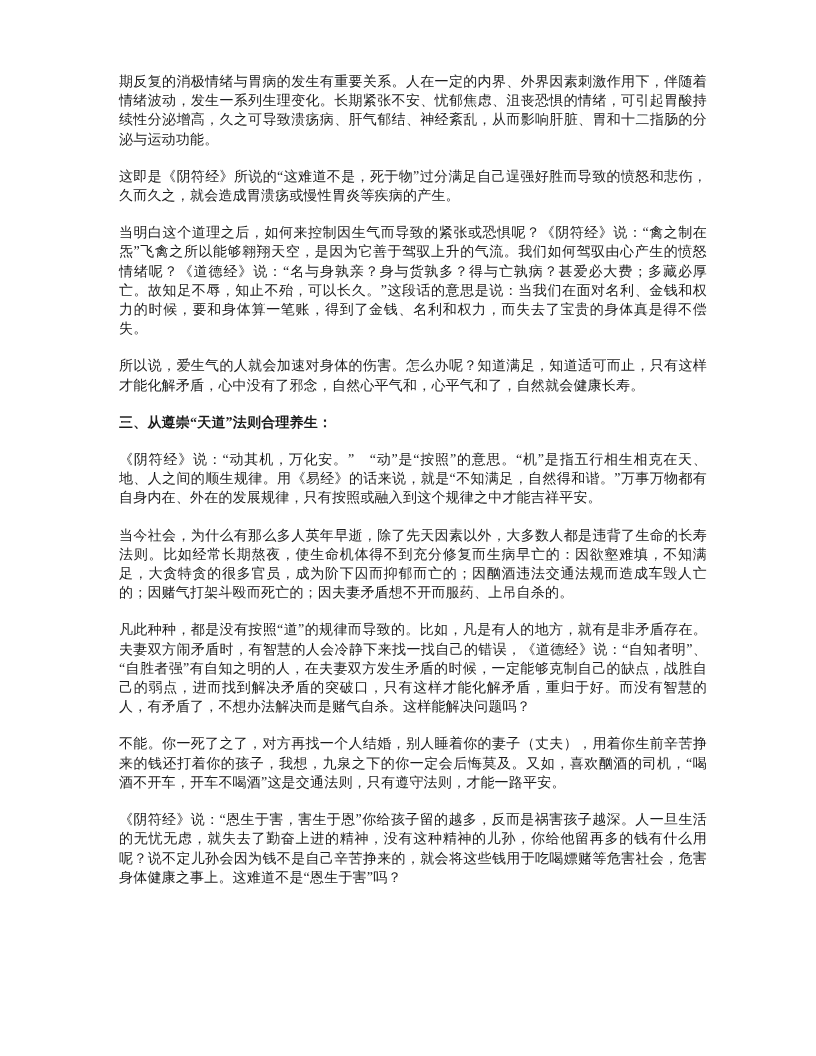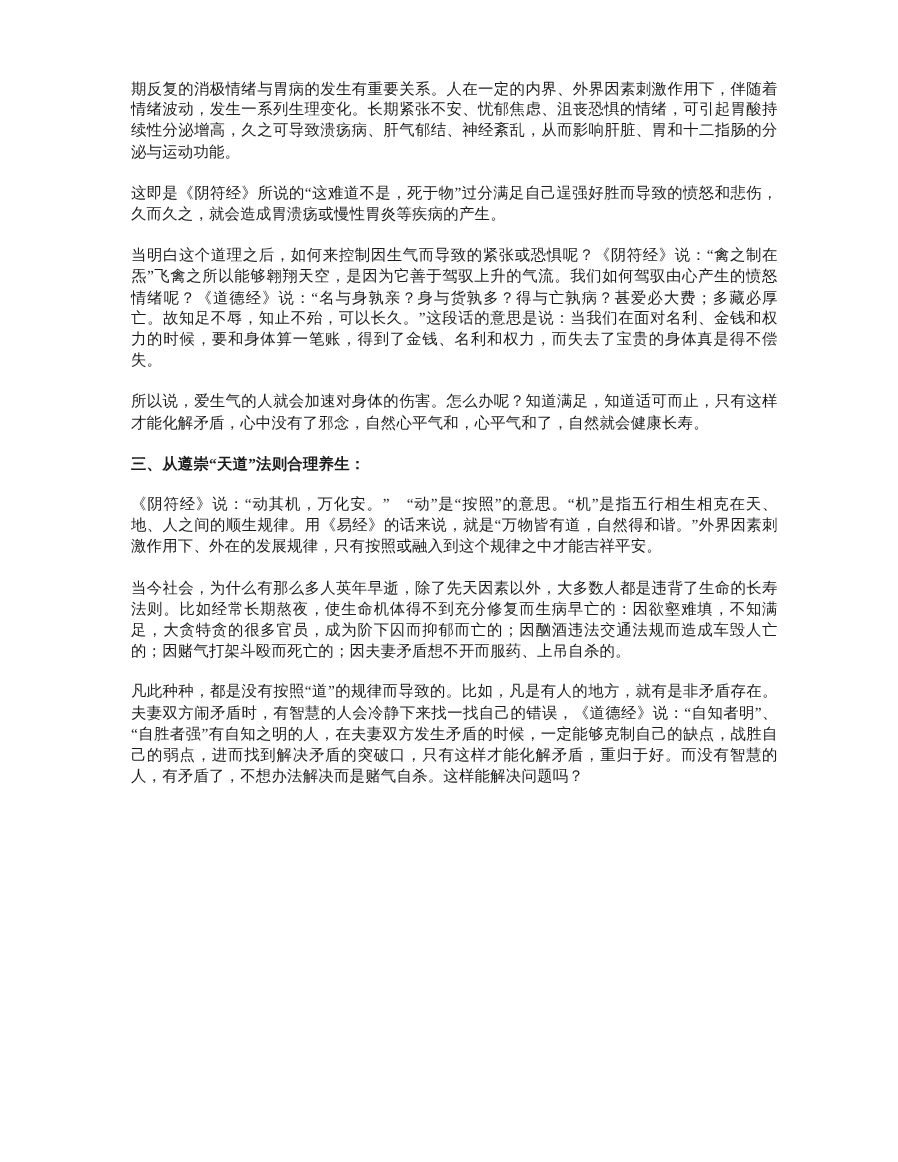--- a/index.html
+++ b/index.html
@@ -37,17 +37,19 @@
 </head>
 <body>
 
 <div class="page">
   <div class="content">
     <p>期反复的消极情绪与胃病的发生有重要关系。人在一定的内界、外界因素刺激作用下，伴随着情绪波动，发生一系列生理变化。长期紧张不安、忧郁焦虑、沮丧恐惧的情绪，可引起胃酸持续性分泌增高，久之可导致溃疡病、肝气郁结、神经紊乱，从而影响肝脏、胃和十二指肠的分泌与运动功能。</p>
     <p>这即是《阴符经》所说的“这难道不是，死于物”过分满足自己逞强好胜而导致的愤怒和悲伤，久而久之，就会造成胃溃疡或慢性胃炎等疾病的产生。</p>
     <p>当明白这个道理之后，如何来控制因生气而导致的紧张或恐惧呢？《阴符经》说：“禽之制在炁”飞禽之所以能够翱翔天空，是因为它善于驾驭上升的气流。我们如何驾驭由心产生的愤怒情绪呢？《道德经》说：“名与身孰亲？身与货孰多？得与亡孰病？甚爱必大费；多藏必厚亡。故知足不辱，知止不殆，可以长久。”这段话的意思是说：当我们在面对名利、金钱和权力的时候，要和身体算一笔账，得到了金钱、名利和权力，而失去了宝贵的身体真是得不偿失。</p>
     <p>所以说，爱生气的人就会加速对身体的伤害。怎么办呢？知道满足，知道适可而止，只有这样才能化解矛盾，心中没有了邪念，自然心平气和，心平气和了，自然就会健康长寿。</p>
     <p class="heading">三、从遵崇“天道”法则合理养生：</p>
-    <p>《阴符经》说：“动其机，万化安。”　“动”是“按照”的意思。“机”是指五行相生相克在天、地、人之间的顺生规律。用《易经》的话来说，就是“万物皆有道，自然得和谐。”外界因素刺激作用下、外在的发展规律，只有按照或融入到这个规律之中才能吉祥平安。</p>
+    <p>《阴符经》说：“动其机，万化安。”　“动”是“按照”的意思。“机”是指五行相生相克在天、地、人之间的顺生规律。用《易经》的话来说，就是“不知满足，自然得和谐。”万事万物都有自身内在、外在的发展规律，只有按照或融入到这个规律之中才能吉祥平安。</p>
     <p>当今社会，为什么有那么多人英年早逝，除了先天因素以外，大多数人都是违背了生命的长寿法则。比如经常长期熬夜，使生命机体得不到充分修复而生病早亡的：因欲壑难填，不知满足，大贪特贪的很多官员，成为阶下囚而抑郁而亡的；因酗酒违法交通法规而造成车毁人亡的；因赌气打架斗殴而死亡的；因夫妻矛盾想不开而服药、上吊自杀的。</p>
     <p>凡此种种，都是没有按照“道”的规律而导致的。比如，凡是有人的地方，就有是非矛盾存在。夫妻双方闹矛盾时，有智慧的人会冷静下来找一找自己的错误，《道德经》说：“自知者明”、“自胜者强”有自知之明的人，在夫妻双方发生矛盾的时候，一定能够克制自己的缺点，战胜自己的弱点，进而找到解决矛盾的突破口，只有这样才能化解矛盾，重归于好。而没有智慧的人，有矛盾了，不想办法解决而是赌气自杀。这样能解决问题吗？</p>
+    <p>不能。你一死了之了，对方再找一个人结婚，别人睡着你的妻子（丈夫），用着你生前辛苦挣来的钱还打着你的孩子，我想，九泉之下的你一定会后悔莫及。又如，喜欢酗酒的司机，“喝酒不开车，开车不喝酒”这是交通法则，只有遵守法则，才能一路平安。</p>
+    <p>《阴符经》说：“恩生于害，害生于恩”你给孩子留的越多，反而是祸害孩子越深。人一旦生活的无忧无虑，就失去了勤奋上进的精神，没有这种精神的儿孙，你给他留再多的钱有什么用呢？说不定儿孙会因为钱不是自己辛苦挣来的，就会将这些钱用于吃喝嫖赌等危害社会，危害身体健康之事上。这难道不是“恩生于害”吗？</p>
   </div>
 </div>
 
 </body></html>

